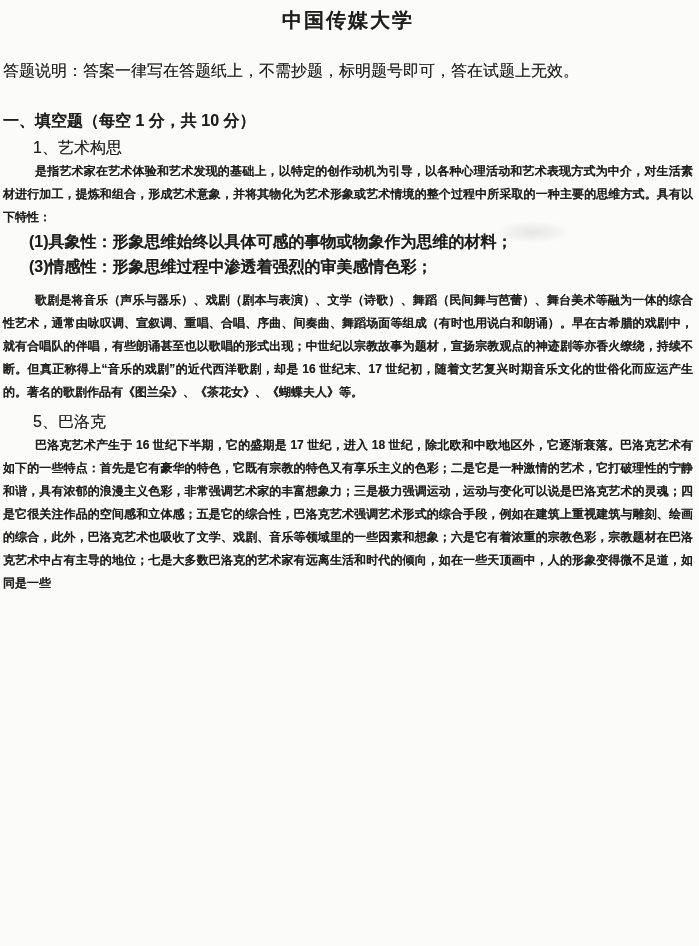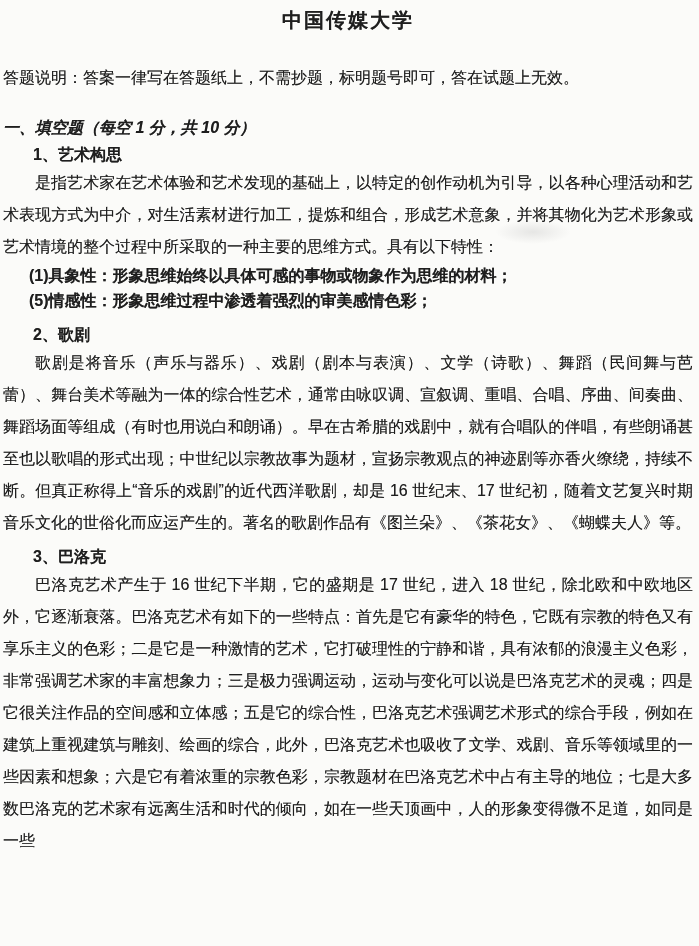--- a/index.html
+++ b/index.html
@@ -21,53 +21,53 @@
   }
   .title-line {
     text-align: center;
     font-weight: bold;
     font-size: 20px;
     line-height: 24px;
     margin-bottom: 22px;
   }
   .title-uni { letter-spacing: 2px; }
   .note {
-    margin-top: 33px;
+    margin-top: 26px;
     font-size: 16px;
     line-height: 25px;
   }
   .sec-heading {
     margin-top: 25px;
     font-weight: bold;
     font-size: 16px;
     line-height: 26px;
-    font-style: italic;
   }
   .sec-heading.second { margin-top: 16px; }
   .answers {
     font-size: 16px;
     line-height: 25px;
     text-indent: 30px;
     text-align: justify;
   }
   .term { margin-top: 0; }
   .term.gap-opera { margin-top: 10px; }
   .term.gap-baroque { margin-top: 6px; }
   .term-title {
     margin-top: 2px;
-    font-weight: bold;
+    font-weight: normal;
     font-size: 16px;
     line-height: 24px;
     padding-left: 30px;
   }
   .term-body {
-    font-size: 16px;
-    line-height: 32px;
+    font-size: 12px;
+    line-height: 23px;
     text-indent: 32px;
     text-align: justify;
+    font-weight: bold;
   }
   .point {
     font-size: 16px;
     line-height: 25px;
     padding-left: 26px;
     text-align: justify;
     font-weight: bold;
   }
   .smudge {
     position: absolute;
@@ -93,29 +93,28 @@
   <div>
     <div class="sec-heading">一、填空题（每空 1 分，共 10 分）</div>
   </div>
 
   <div>
 
     <div class="term">
       <div class="term-title">1、艺术构思</div>
       <p class="term-body">是指艺术家在艺术体验和艺术发现的基础上，以特定的创作动机为引导，以各种心理活动和艺术表现方式为中介，对生活素材进行加工，提炼和组合，形成艺术意象，并将其物化为艺术形象或艺术情境的整个过程中所采取的一种主要的思维方式。具有以下特性：</p>
       <p class="point">(1)具象性：形象思维始终以具体可感的事物或物象作为思维的材料；</p>
-      <p class="point">(5)情感性：形象思维过程中渗透着强烈的审美感情色彩；</p>
+      <p class="point">(3)情感性：形象思维过程中渗透着强烈的审美感情色彩；</p>
     </div>
 
     <div class="term gap-opera">
-      <div class="term-title">2、歌剧</div>
       <p class="term-body">歌剧是将音乐（声乐与器乐）、戏剧（剧本与表演）、文学（诗歌）、舞蹈（民间舞与芭蕾）、舞台美术等融为一体的综合性艺术，通常由咏叹调、宣叙调、重唱、合唱、序曲、间奏曲、舞蹈场面等组成（有时也用说白和朗诵）。早在古希腊的戏剧中，就有合唱队的伴唱，有些朗诵甚至也以歌唱的形式出现；中世纪以宗教故事为题材，宣扬宗教观点的神迹剧等亦香火缭绕，持续不断。但真正称得上“音乐的戏剧”的近代西洋歌剧，却是 16 世纪末、17 世纪初，随着文艺复兴时期音乐文化的世俗化而应运产生的。著名的歌剧作品有《图兰朵》、《茶花女》、《蝴蝶夫人》等。</p>
     </div>
 
     <div class="term gap-baroque">
-      <div class="term-title">3、巴洛克</div>
+      <div class="term-title">5、巴洛克</div>
       <p class="term-body">巴洛克艺术产生于 16 世纪下半期，它的盛期是 17 世纪，进入 18 世纪，除北欧和中欧地区外，它逐渐衰落。巴洛克艺术有如下的一些特点：首先是它有豪华的特色，它既有宗教的特色又有享乐主义的色彩；二是它是一种激情的艺术，它打破理性的宁静和谐，具有浓郁的浪漫主义色彩，非常强调艺术家的丰富想象力；三是极力强调运动，运动与变化可以说是巴洛克艺术的灵魂；四是它很关注作品的空间感和立体感；五是它的综合性，巴洛克艺术强调艺术形式的综合手段，例如在建筑上重视建筑与雕刻、绘画的综合，此外，巴洛克艺术也吸收了文学、戏剧、音乐等领域里的一些因素和想象；六是它有着浓重的宗教色彩，宗教题材在巴洛克艺术中占有主导的地位；七是大多数巴洛克的艺术家有远离生活和时代的倾向，如在一些天顶画中，人的形象变得微不足道，如同是一些</p>
     </div>
   </div>
 
 </div>
 
 <div class="smudge"></div>
 
 </body></html>

